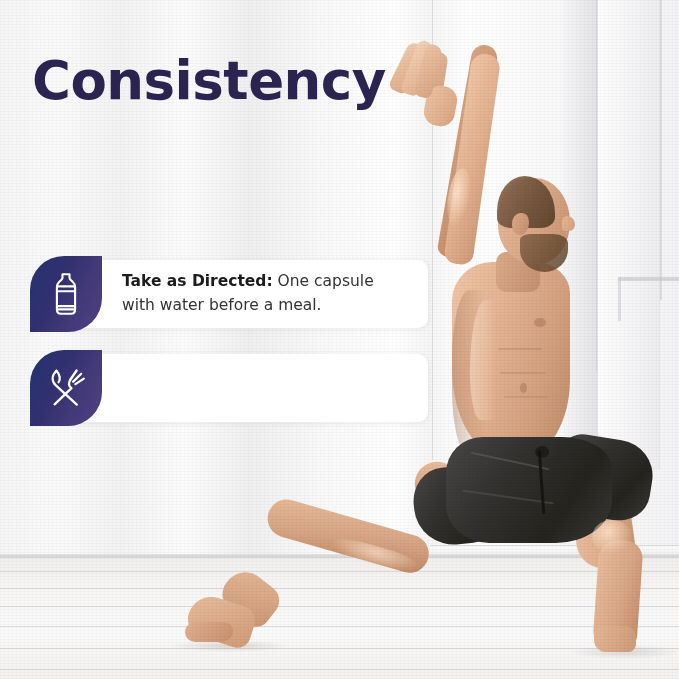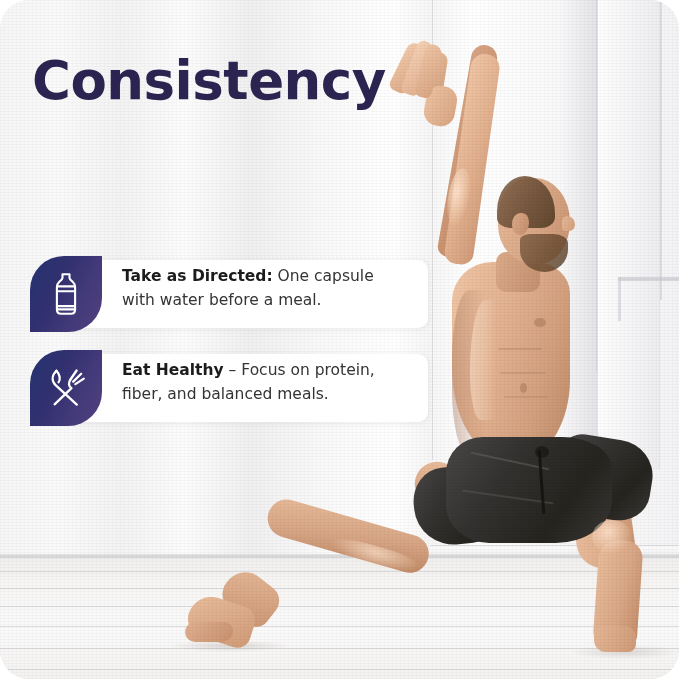--- a/index.html
+++ b/index.html
@@ -11,21 +11,20 @@
     background: #ffffff;
     font-family: "Liberation Sans", sans-serif;
   }
 
   #infographic {
     position: relative;
     width: 679px;
     height: 679px;
     overflow: hidden;
     background: #f4f4f4;
-    border-radius: 29px;
   }
 
   
   .photo {
     position: absolute;
     inset: 0;
     background:
       
       radial-gradient(ellipse 60% 40% at 78% 96%, rgba(225,215,205,.30), rgba(255,255,255,0) 70%),
       linear-gradient(180deg, #fbfbfb 0%, #f7f7f7 55%, #f2f2f2 100%);
@@ -393,21 +392,21 @@
   .features {
     position: absolute;
     left: 30px;
     top: 256px;
     width: 390px;
     z-index: 40;
   }
   .feature-row {
     position: relative;
     display: flex;
-    align-items: flex-start;
+    align-items: center;
     margin-bottom: 18px;
     min-height: 76px;
   }
 
   .feature-card {
     position: absolute;
     left: 34px;
     top: 4px;
     right: -8px;
     bottom: 4px;
@@ -570,19 +569,16 @@
             <path d="M31.6 3.5 L25.8 12.0"></path>
             <path d="M36.2 6.7 L28.2 14.6"></path>
             <path d="M38.8 11.6 L30.4 17.1"></path>
             <path d="M25.8 12.0 C23.0 15.8 23.6 19.3 26.5 21.2 L9.6 37.3"></path>
 
             <path d="M11.4 3.8 C6.6 8.6 6.6 14.2 10.6 18.2 L31.8 37.6"></path>
             <path d="M11.4 3.8 C15.0 7.4 15.6 12.4 13.6 15.2"></path>
           </svg>
         </span>
       </div>
-      <div class="feature-text">
-        <span class="feature-title">Eat Healthy</span><span class="feature-desc"> – Focus on protein, fiber, and balanced meals.</span>
-      </div>
     </div>
 
   </div>
 </div>
 
 </body></html>

